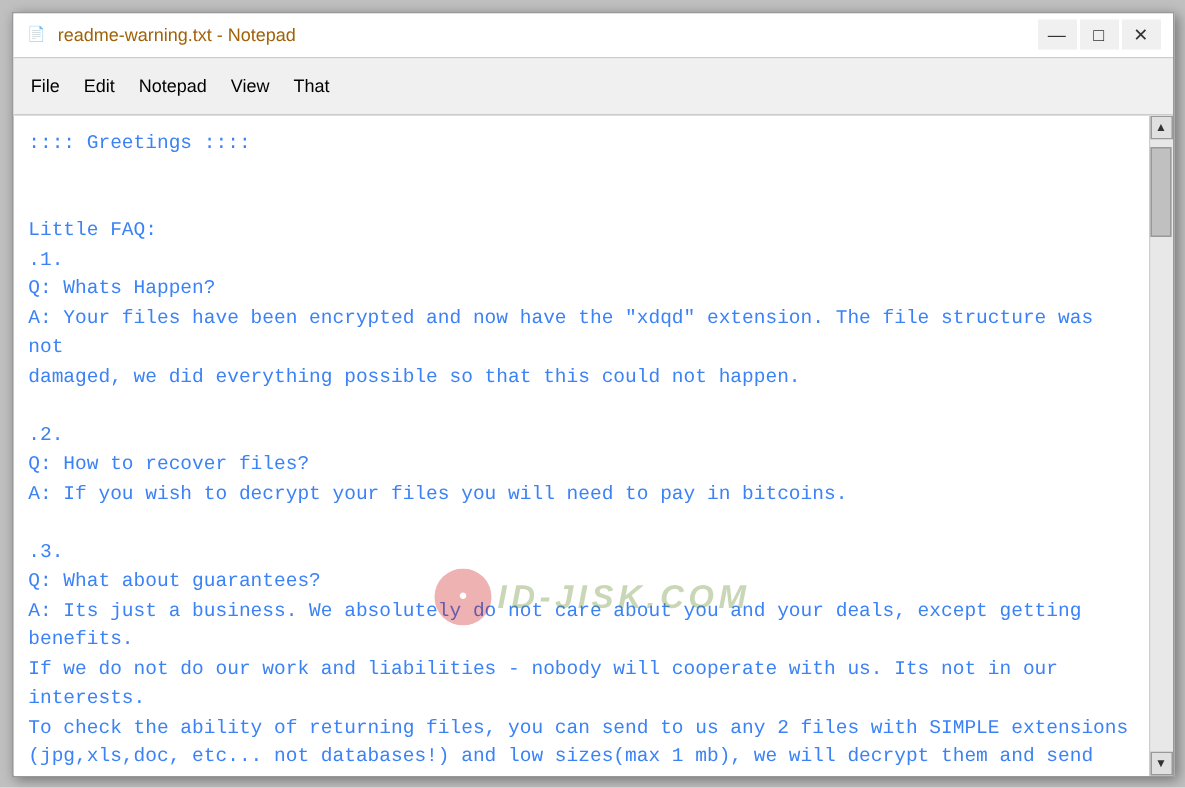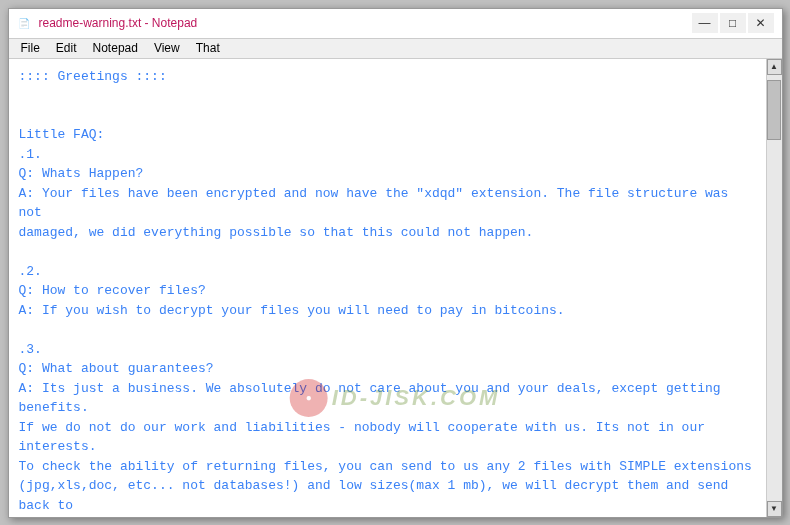--- a/index.html
+++ b/index.html
@@ -50,21 +50,21 @@
       height: 16px;
       background: #fff;
       display: flex;
       align-items: center;
       justify-content: center;
       font-size: 10px;
     }
 
     .title-text {
       font-size: 12px;
-      color: #be185d;
+      color: #a16207;
     }
 
     .title-bar-buttons {
       display: flex;
       gap: 2px;
     }
 
     .title-btn {
       width: 26px;
       height: 20px;
@@ -73,21 +73,21 @@
       cursor: pointer;
       display: flex;
       align-items: center;
       justify-content: center;
       font-size: 12px;
       color: #333;
     }
 
     .menu-bar {
       background: #f0f0f0;
-      height: 20px;
+      height: 38px;
       display: flex;
       align-items: center;
       padding: 0 4px;
       border-bottom: 1px solid #ccc;
       flex-shrink: 0;
     }
 
     .menu-item {
       padding: 2px 8px;
       font-size: 12px;

